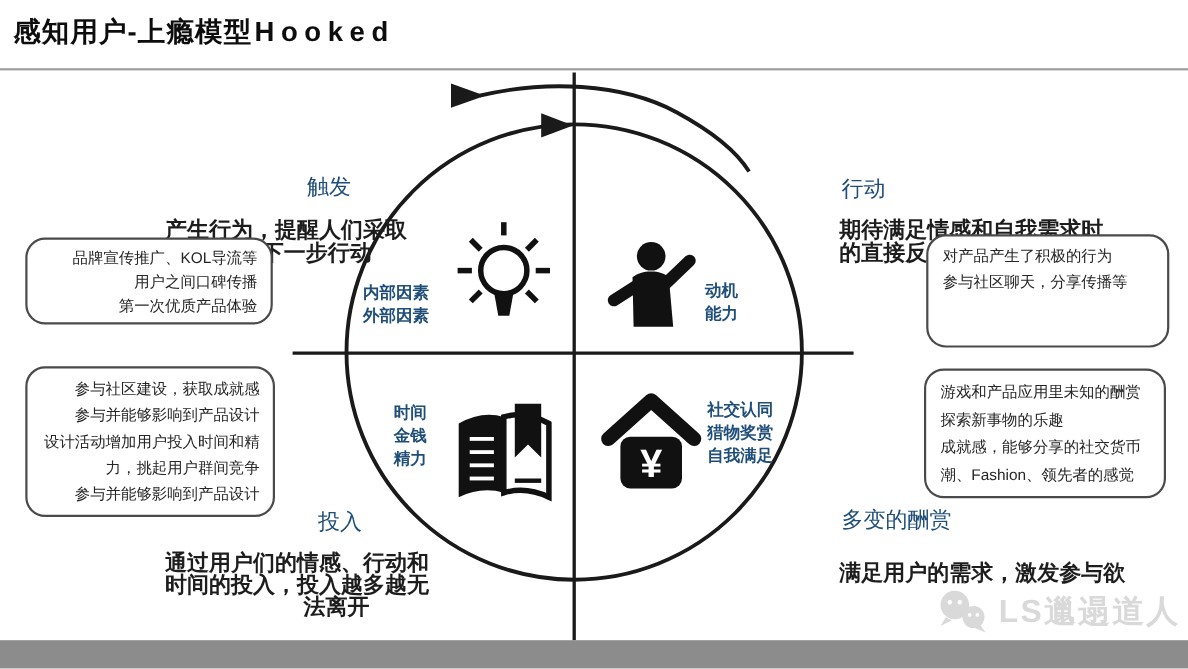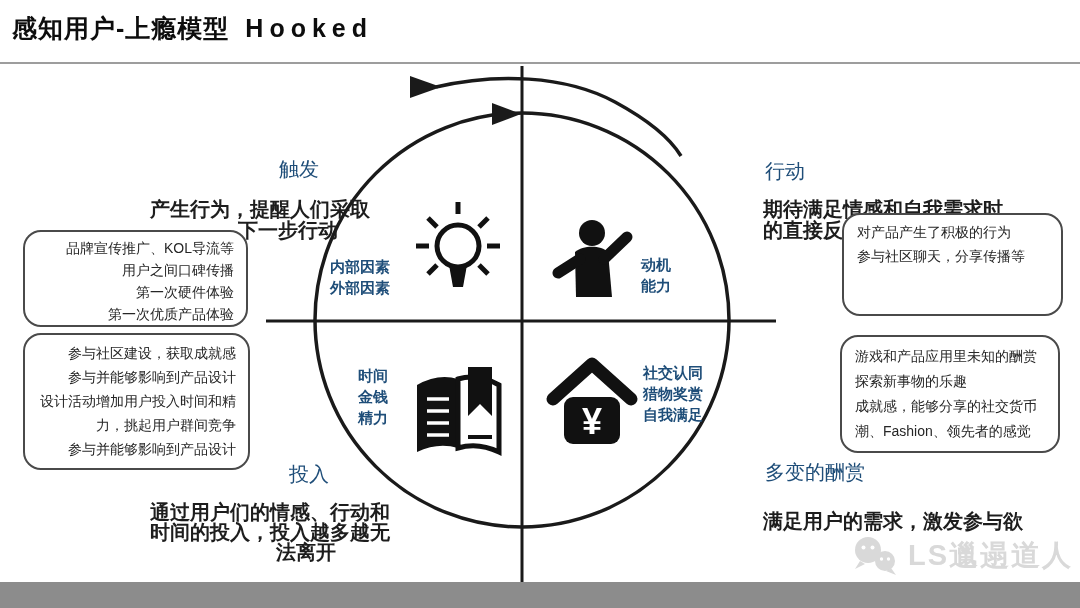--- a/index.html
+++ b/index.html
@@ -6,39 +6,39 @@
   .stage {
     position:relative; width:1080px; height:608px; background:#ffffff;
     font-family:"Liberation Sans","DejaVu Sans",sans-serif; overflow:hidden;
     color:#1d1d1d;
   }
   .abs { position:absolute; }
   .page-title {
     left:12px; top:12px; font-size:25px; font-weight:bold; color:#0d0d0d;
     letter-spacing:1px; white-space:nowrap;
   }
-  .title-en { letter-spacing:6px; margin-left:16px; }
+  .title-en { letter-spacing:6px; margin-left:2px; }
   .top-rule { left:0; top:62px; width:1080px; height:2px; background:#9d9d9d; }
   .bottom-bar { left:0; top:582px; width:1080px; height:26px; background:#8c8c8c; }
 
   .hd { font-weight:normal; color:#1F4E79; font-size:20px; white-space:nowrap; }
   .desc { font-size:20px; font-weight:bold; color:#1d1d1d; line-height:21px;margin-top:14px; }
   .desc div { white-space:nowrap; }
   .factors { font-size:15px; font-weight:bold; color:#1F4E79; line-height:21px; }
   .factors div { white-space:nowrap; }
 
   .bubble {
     position:absolute; box-sizing:border-box; border:2px solid #4a4a4a;
     border-radius:18px; background:#ffffff; font-size:14px; color:#262626;
   }
   .bubble .bl { padding:0; }
   .ta-r { text-align:right; }
   .ta-l { text-align:left; }
 
-  .box-lt { left:23px;  top:230px; width:225px; height:97px;  padding:5px 12px; line-height:22px; }
+  .box-lt { left:23px;  top:216px; width:225px; height:79px;  padding:5px 12px; line-height:22px; }
   .box-lb { left:23px;  top:333px; width:227px; height:137px; padding:6px 12px; line-height:24px; }
   .box-rt { left:842px; top:213px; width:221px; height:103px; padding:5px 13px; line-height:24px; }
   .box-rb { left:840px; top:335px; width:220px; height:118px; padding:7px 13px; line-height:25px; }
 
   .diagram-svg { left:0; top:0; }
 
   .watermark {
     left:850px; top:534px; display:flex; align-items:center; gap:8px;
     color:#d9d9d9; font-size:29px; font-weight:bold; letter-spacing:2px;
     text-shadow:0 1px 1px #ffffff;
@@ -111,21 +111,20 @@
     <div>产生行为，提醒人们采取</div>
     <div>下一步行动</div>
   </div>
   <div class="abs factors" style="left:330px; top:256px;">
     <div>内部因素</div>
     <div>外部因素</div>
   </div>
   <div class="bubble box-lt ta-r">
     <div class="bl">品牌宣传推广、KOL导流等</div>
     <div class="bl">用户之间口碑传播</div>
-    <div class="bl">第一次硬件体验</div>
     <div class="bl">第一次优质产品体验</div>
   </div>
 
   <div class="abs hd" style="left:765px; top:158px;">行动</div>
   <div class="abs desc ta-l" style="left:763px; top:185px; width:220px;">
     <div>期待满足情感和自我需求时</div>
     <div>的直接反应</div>
   </div>
   <div class="abs factors" style="left:641px; top:254px;">
     <div>动机</div>

